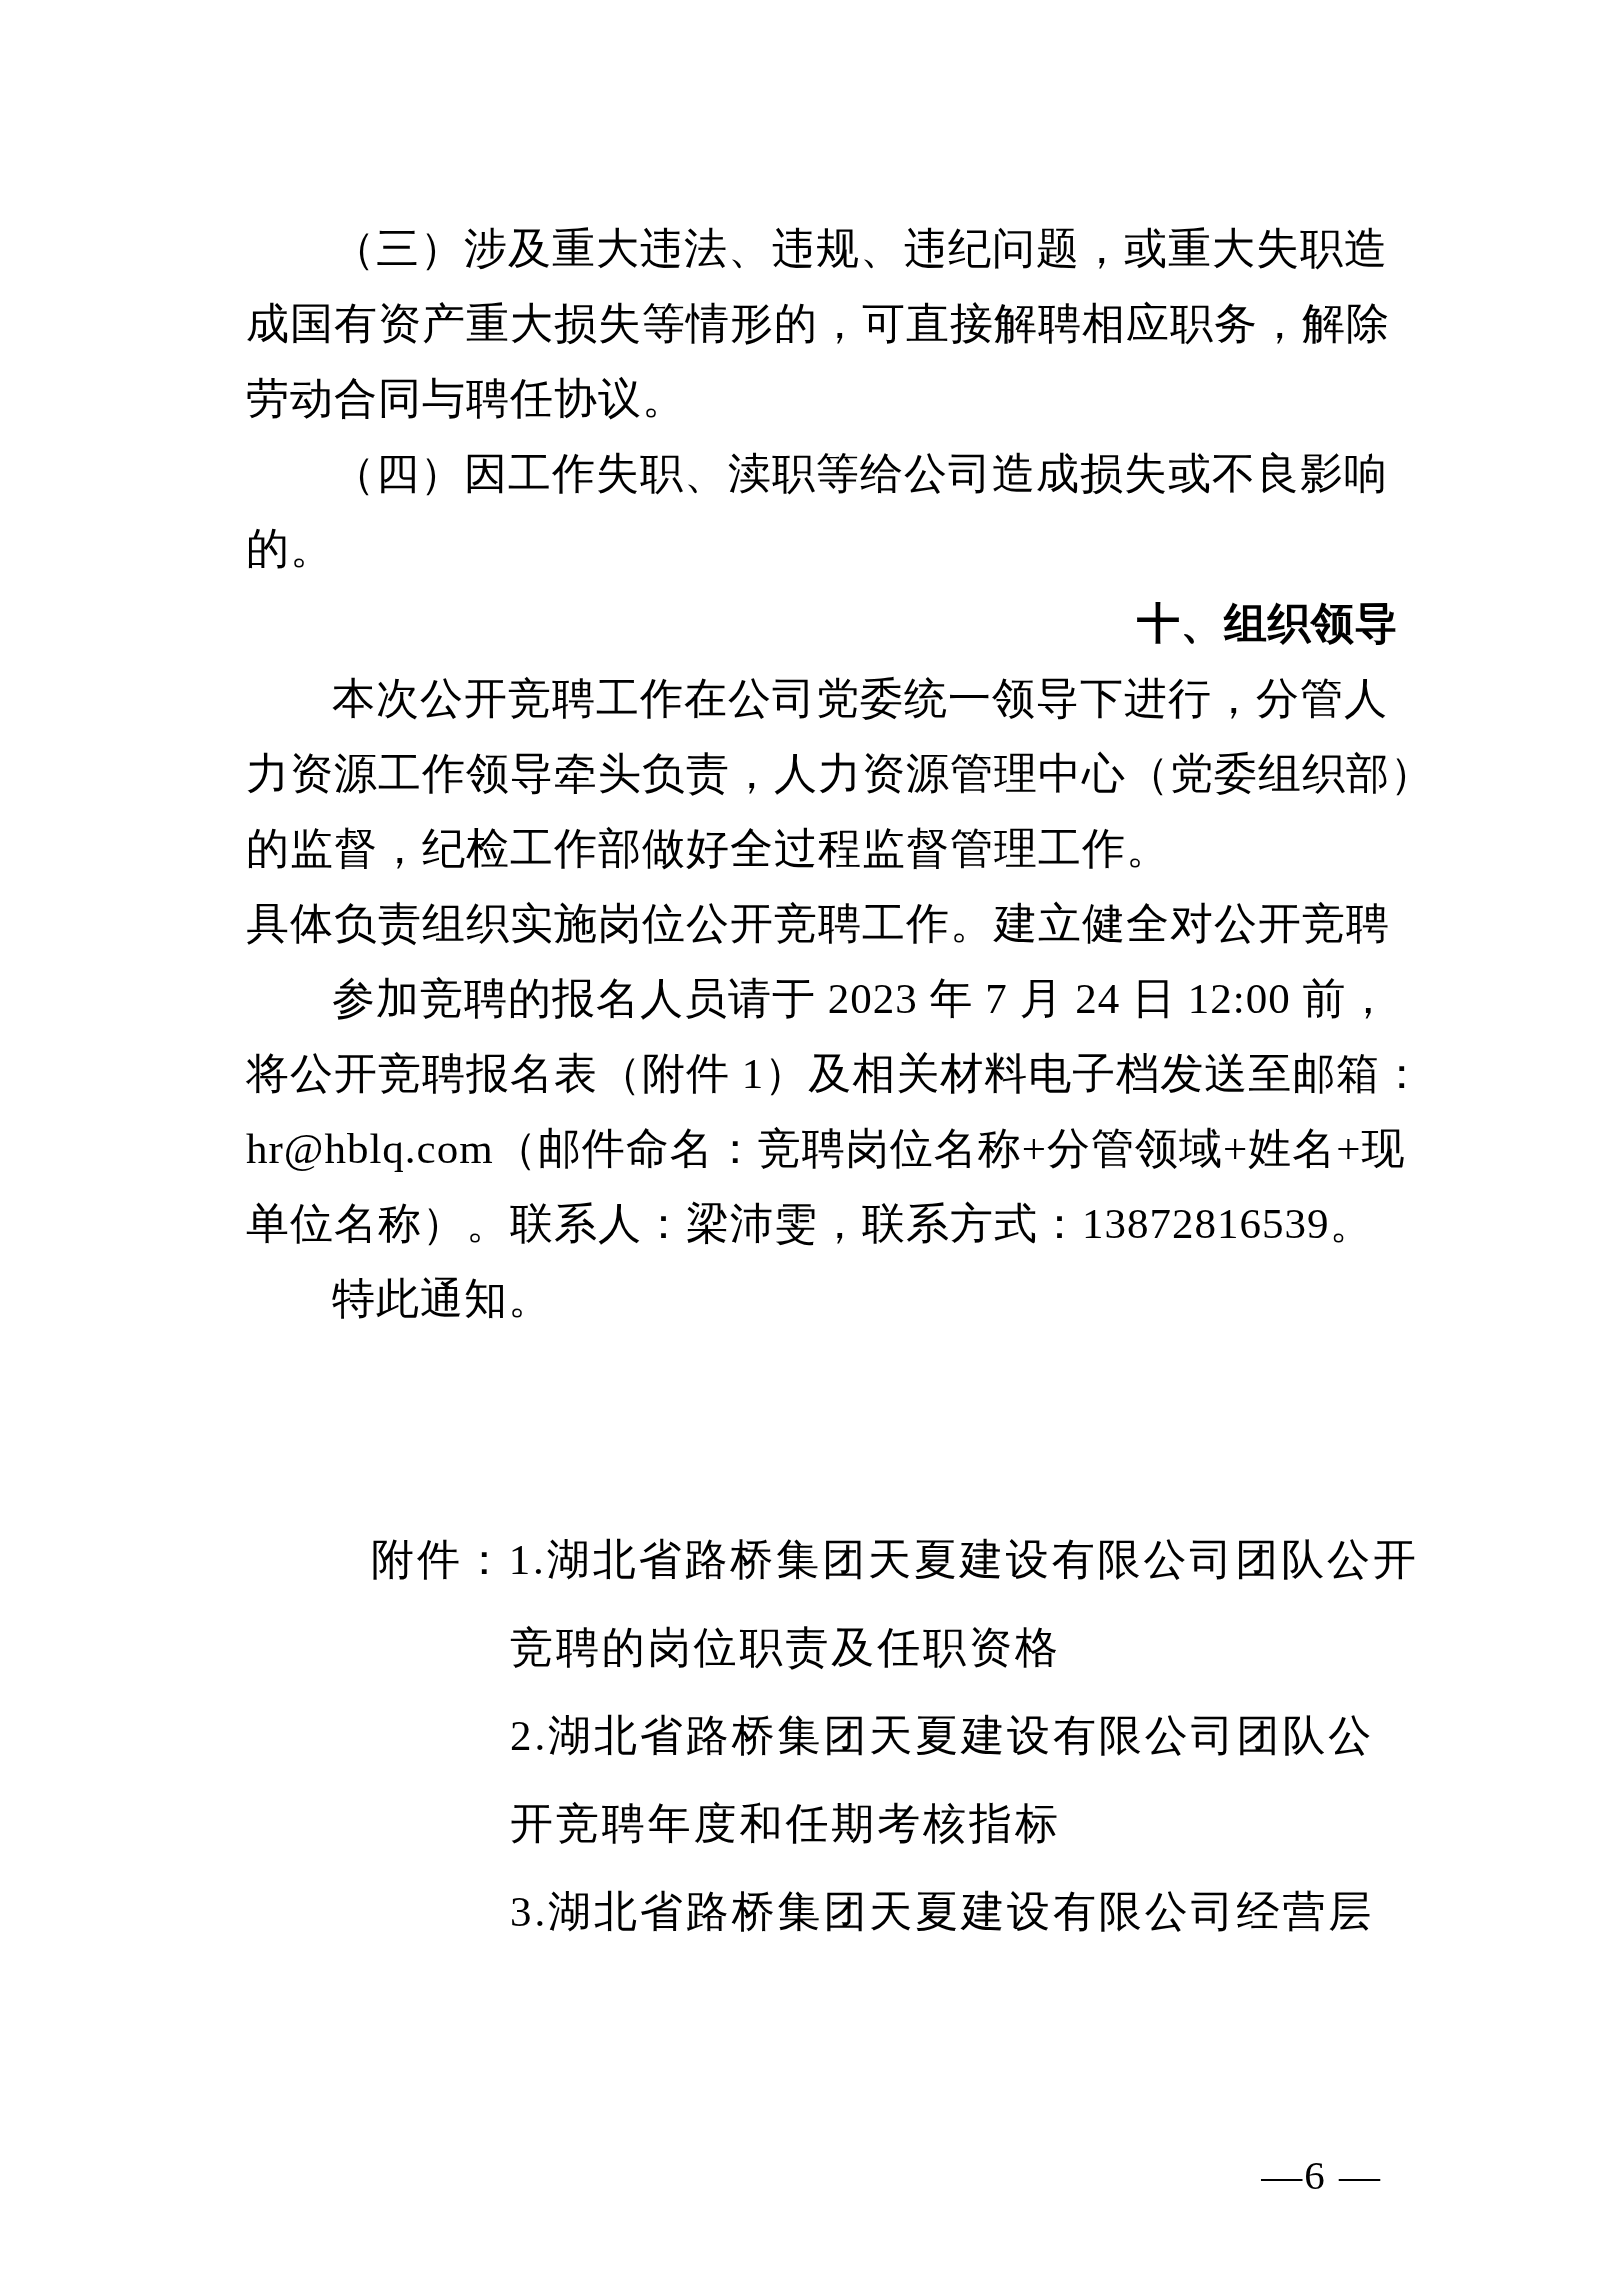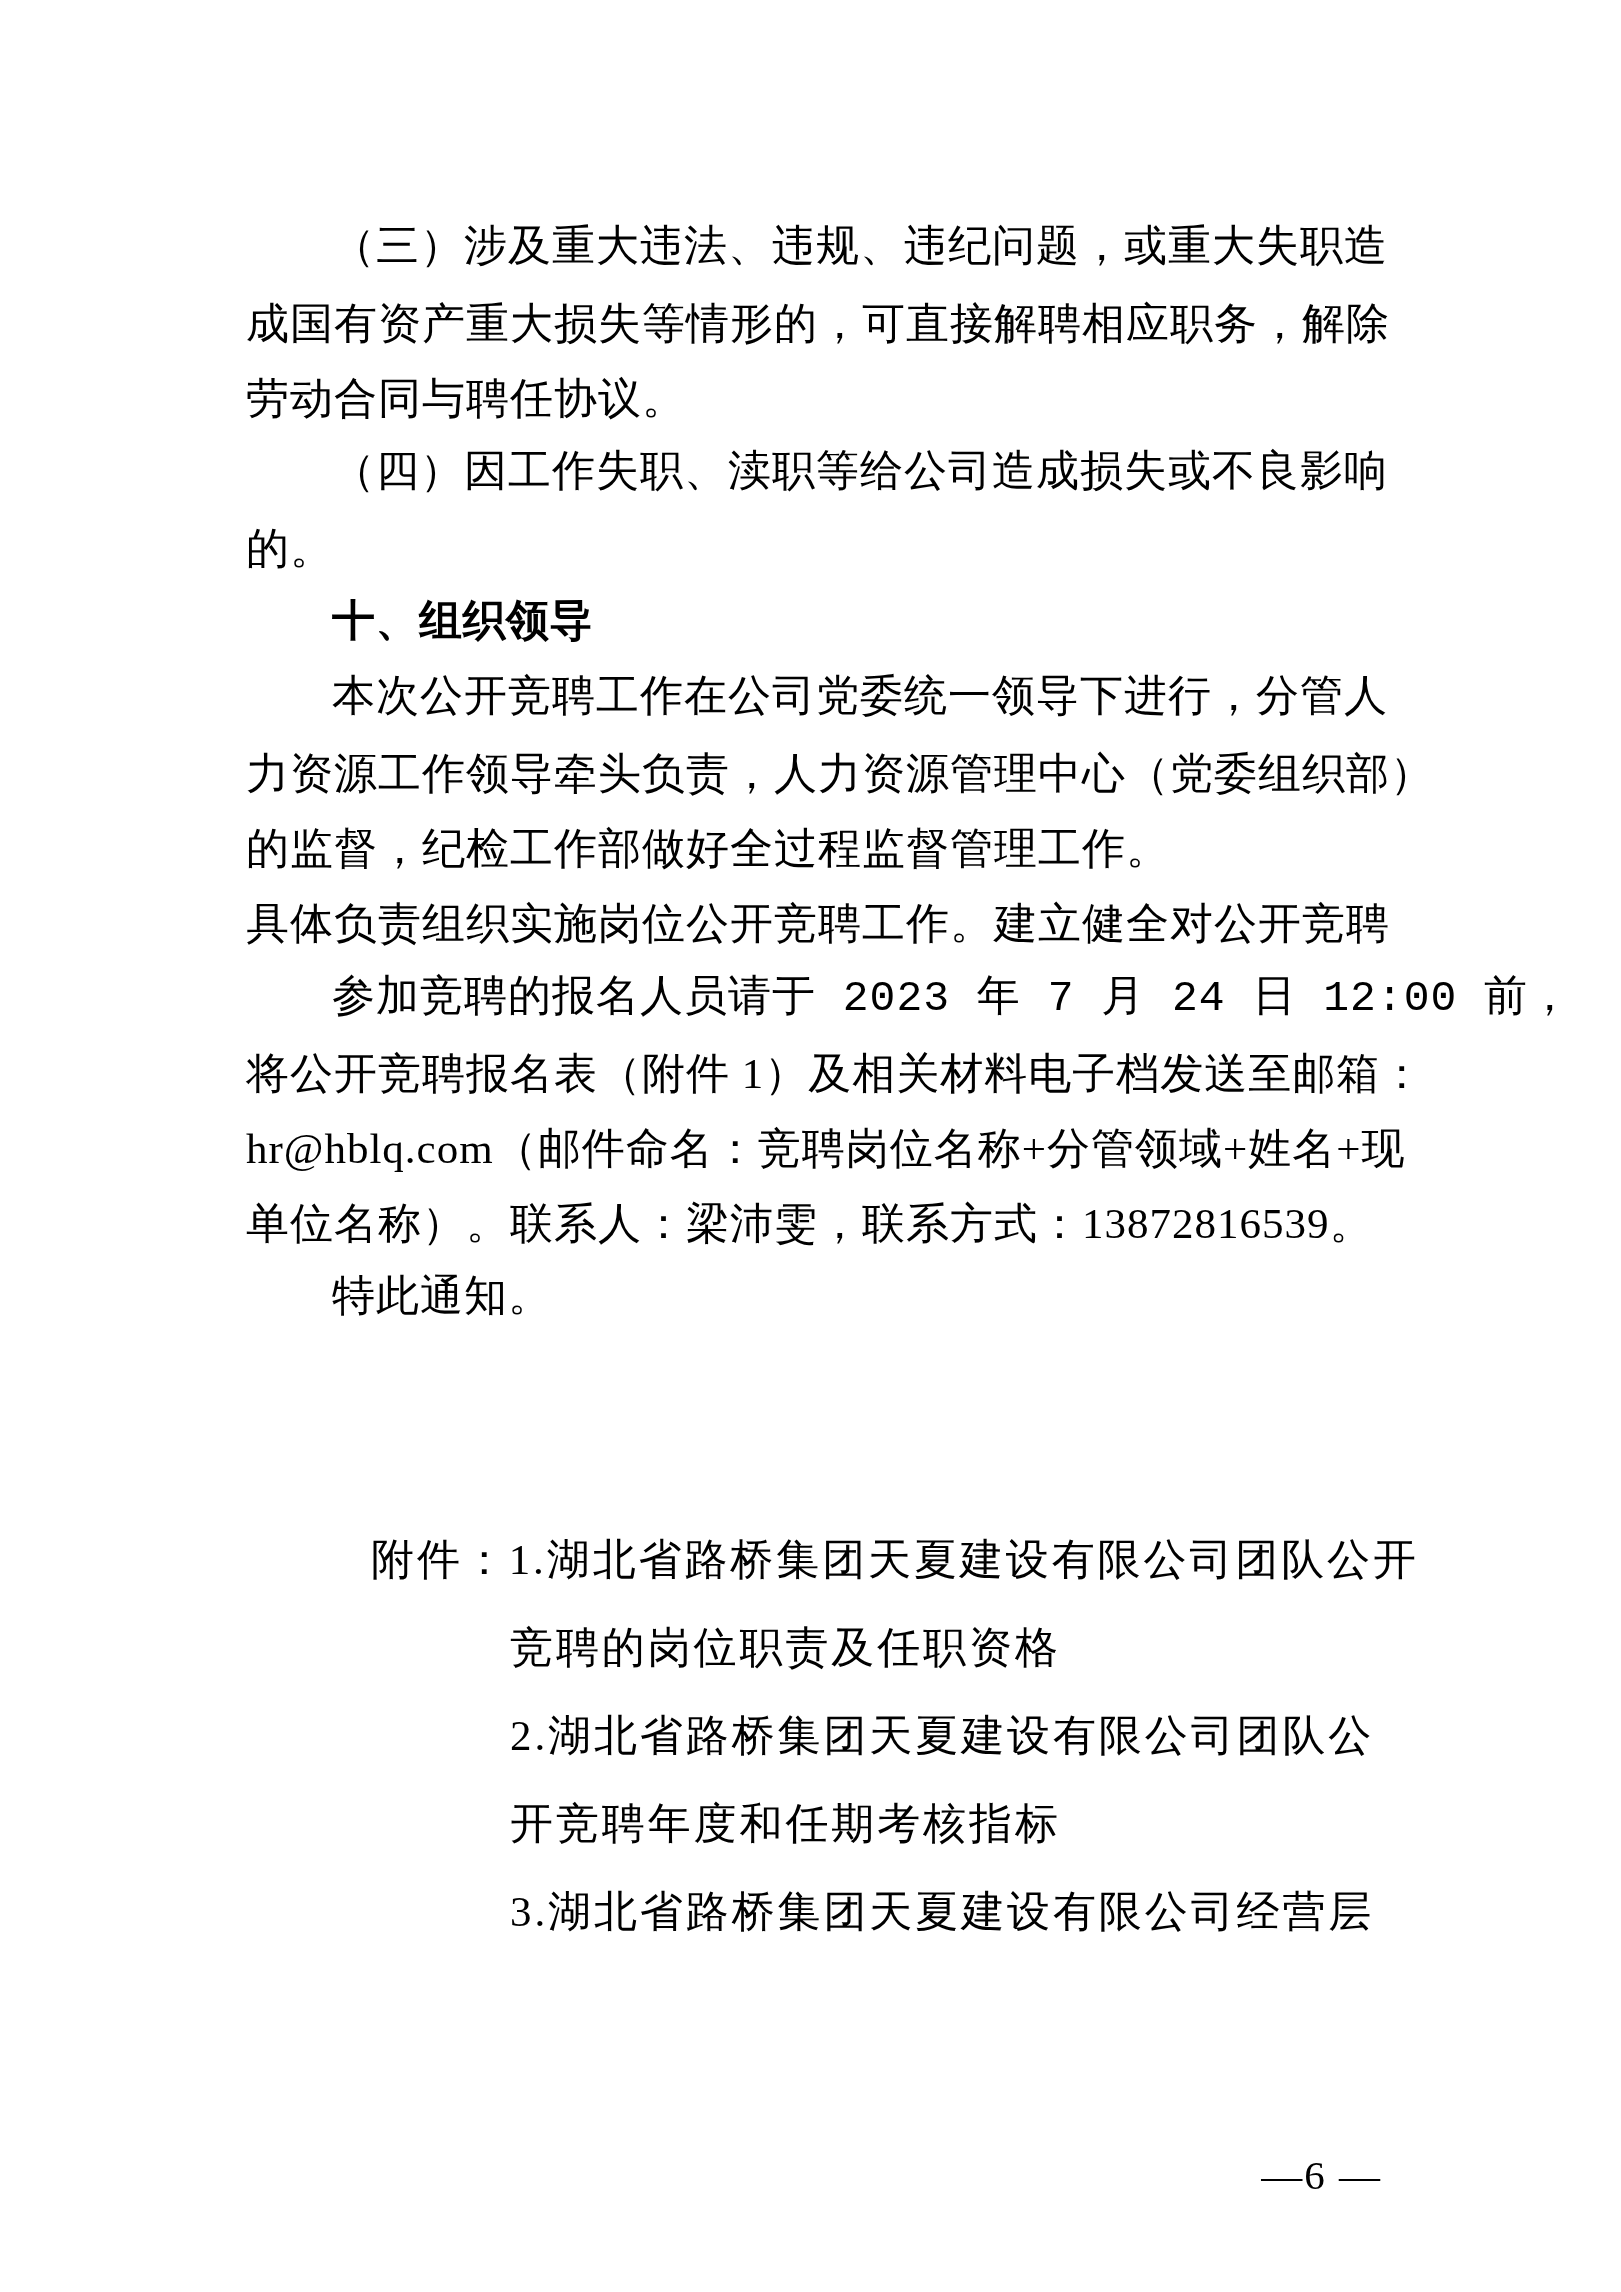--- a/index.html
+++ b/index.html
@@ -18,25 +18,26 @@
     top: 211px;
     width: 1152px;
   }
   .line {
     height: 75px;
     line-height: 75px;
     font-size: 43px;
     letter-spacing: 1px;
     white-space: nowrap;
   }
-  .indent { padding-left: 86px; font-family: Liberation Mono, monospace; }
+  .indent { padding-left: 86px; }
   .heading {
-    font-family: Liberation Mono, monospace;
+    font-family: Liberation Sans, sans-serif;
     font-weight: bold;
     letter-spacing: 0.5px;
+    text-align: right;
   }
   .attach {
     position: absolute;
     left: 246px;
     top: 1516px;
     width: 1152px;
   }
   .aline {
     height: 88px;
     line-height: 88px;

